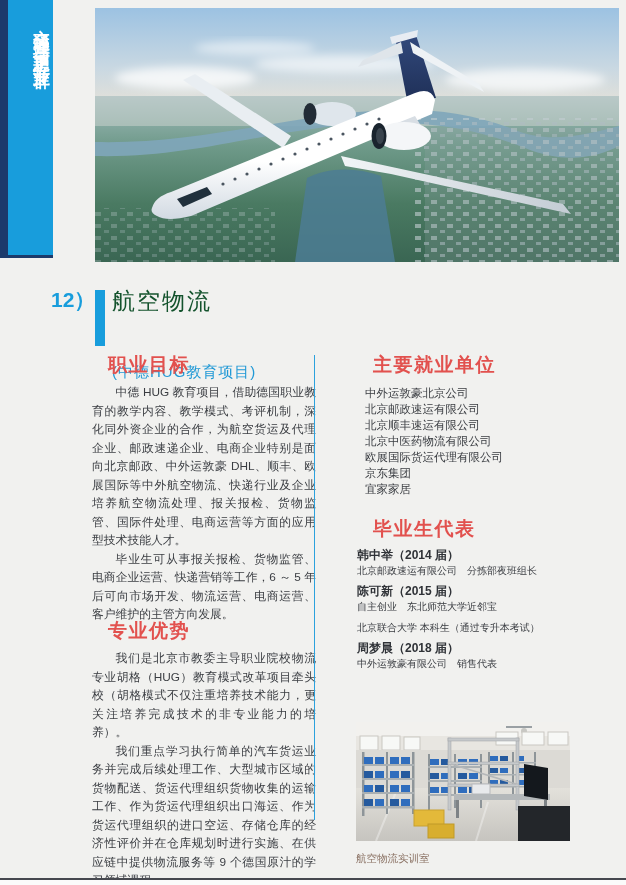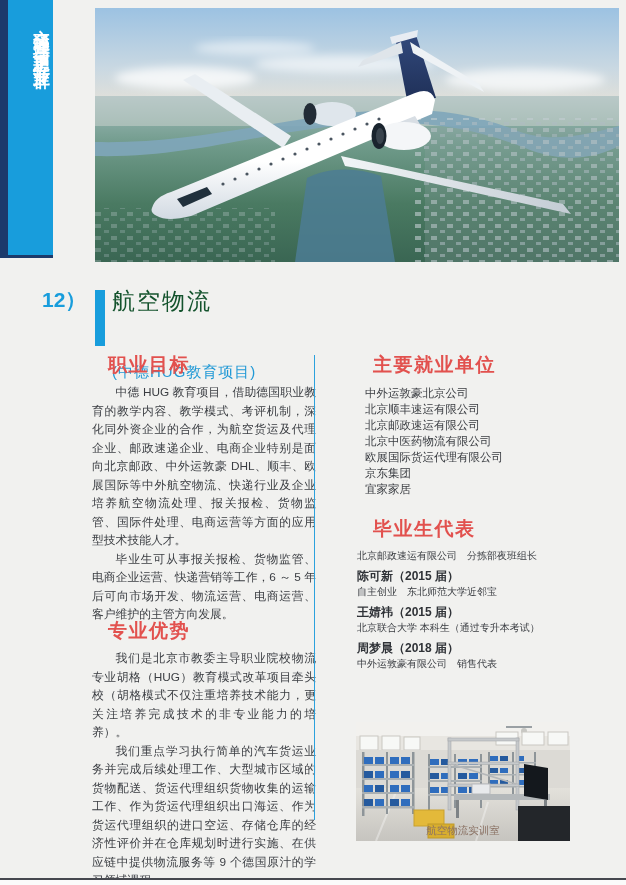--- a/index.html
+++ b/index.html
@@ -8,21 +8,21 @@
   
   .sidebar-navy{position:absolute;left:0;top:0;width:53px;height:258px;background:#1c3a6b;}
   .sidebar-blue{position:absolute;left:8px;top:0;width:45px;height:255px;background:#189ddc;}
   .sidebar-text{position:absolute;left:0;top:16px;width:45px;text-align:center;
       writing-mode:vertical-rl;text-orientation:upright;letter-spacing:4px;
       color:#ffffff;font-size:16.5px;font-weight:bold;margin:0 auto;right:0;}
   
   .hero{position:absolute;left:95px;top:8px;width:524px;height:254px;overflow:hidden;}
   .hero svg{display:block;}
   
-  .section-no{position:absolute;left:42px;top:286px;width:50px;font-size:21px;font-weight:bold;color:#189ddc;}
+  .section-no{position:absolute;left:51px;top:286px;width:50px;font-size:21px;font-weight:bold;color:#189ddc;}
   .title-bar{position:absolute;left:95px;top:290px;width:10px;height:56px;background:#189ddc;}
   .page-title{position:absolute;left:112px;top:286px;font-size:23px;color:#14532d;letter-spacing:2px;}
   .page-subtitle{position:absolute;left:112px;top:318px;font-size:15px;color:#2199d6;letter-spacing:1px;margin-top:45px;}
   
   h3.red{margin:0 0 5px 16px;font-size:19px;font-weight:bold;color:#e2514e;letter-spacing:1.5px;}
   .body-p{margin:0;font-size:11.8px;line-height:18.5px;text-align:justify;text-indent:2em;color:#3a3d42;}
   .career-block{position:absolute;left:92px;top:352px;width:224px;}
   .adv-block{position:absolute;left:92px;top:618px;width:224px;}
   .employers-block{position:absolute;left:357px;top:352px;width:258px;}
   .employers-block ul{margin:7px 0 0 8px;padding:0;list-style:none;}
@@ -32,21 +32,21 @@
   .grad-name{font-size:12px;line-height:15px;font-weight:bold;color:#2f3237;}
   .grad-detail{font-size:10px;line-height:15px;color:#3a3d42;}
   
   .col-divider{position:absolute;left:314px;top:355px;width:1px;height:465px;background:#2ba1dd;}
   .pagenum-box{position:absolute;left:291px;top:820px;width:44px;height:58px;background:#189ddc;
       display:flex;align-items:center;justify-content:center;color:#fff;font-size:19px;font-weight:bold;}
   .bottom-rule{position:absolute;left:0;top:878px;width:626px;height:2px;background:#46484f;}
   .bottom-strip{position:absolute;left:0;top:880px;width:626px;height:5px;background:#fbfbfa;}
   
   .train-photo{position:absolute;left:356px;top:722px;width:214px;height:119px;overflow:hidden;}
-  .train-caption{position:absolute;left:356px;top:824px;width:214px;text-align:center;
+  .train-caption{position:absolute;left:356px;top:852px;width:214px;text-align:left;
       font-size:10.5px;color:#8a7163;}
 </style>
 </head>
 <body>
 
 <div class="page">
 
   <div class="sidebar-navy"></div>
   <div class="sidebar-blue">
     <div class="sidebar-text">交通管理与信息工程专业群</div>
@@ -161,40 +161,40 @@
     <p class="body-p">我们是北京市教委主导职业院校物流专业胡格（HUG）教育模式改革项目牵头校（胡格模式不仅注重培养技术能力，更关注培养完成技术的非专业能力的培养）。</p>
     <p class="body-p">我们重点学习执行简单的汽车货运业务并完成后续处理工作、大型城市区域的货物配送、货运代理组织货物收集的运输工作、作为货运代理组织出口海运、作为货运代理组织的进口空运、存储仓库的经济性评价并在仓库规划时进行实施、在供应链中提供物流服务等 9 个德国原汁的学习领域课程。</p>
   </div>
 
   <div class="col-divider"></div>
 
   <div class="employers-block">
     <h3 class="red">主要就业单位</h3>
     <ul>
       <li>中外运敦豪北京公司</li>
+      <li>北京邮政速运有限公司</li>
       <li>北京顺丰速运有限公司</li>
-      <li>北京邮政速运有限公司</li>
       <li>北京中医药物流有限公司</li>
       <li>欧展国际货运代理有限公司</li>
       <li>京东集团</li>
       <li>宜家家居</li>
     </ul>
   </div>
 
   <div class="grads-block">
     <h3 class="red">毕业生代表</h3>
     <div class="grad-entry">
+      <div class="grad-name">韩中举（2014 届）</div>
       <div class="grad-detail">北京邮政速运有限公司　分拣部夜班组长</div>
     </div>
     <div class="grad-entry">
       <div class="grad-name">陈可新（2015 届）</div>
       <div class="grad-detail">自主创业　东北师范大学近邻宝</div>
     </div>
     <div class="grad-entry">
-      <div class="grad-name">王婧祎（2015 届）</div>
       <div class="grad-detail">北京联合大学 本科生（通过专升本考试）</div>
     </div>
     <div class="grad-entry">
       <div class="grad-name">周梦晨（2018 届）</div>
       <div class="grad-detail">中外运敦豪有限公司　销售代表</div>
     </div>
   </div>
 
   <div class="train-photo">
     <svg width="214" height="119" viewBox="0 0 214 119">

